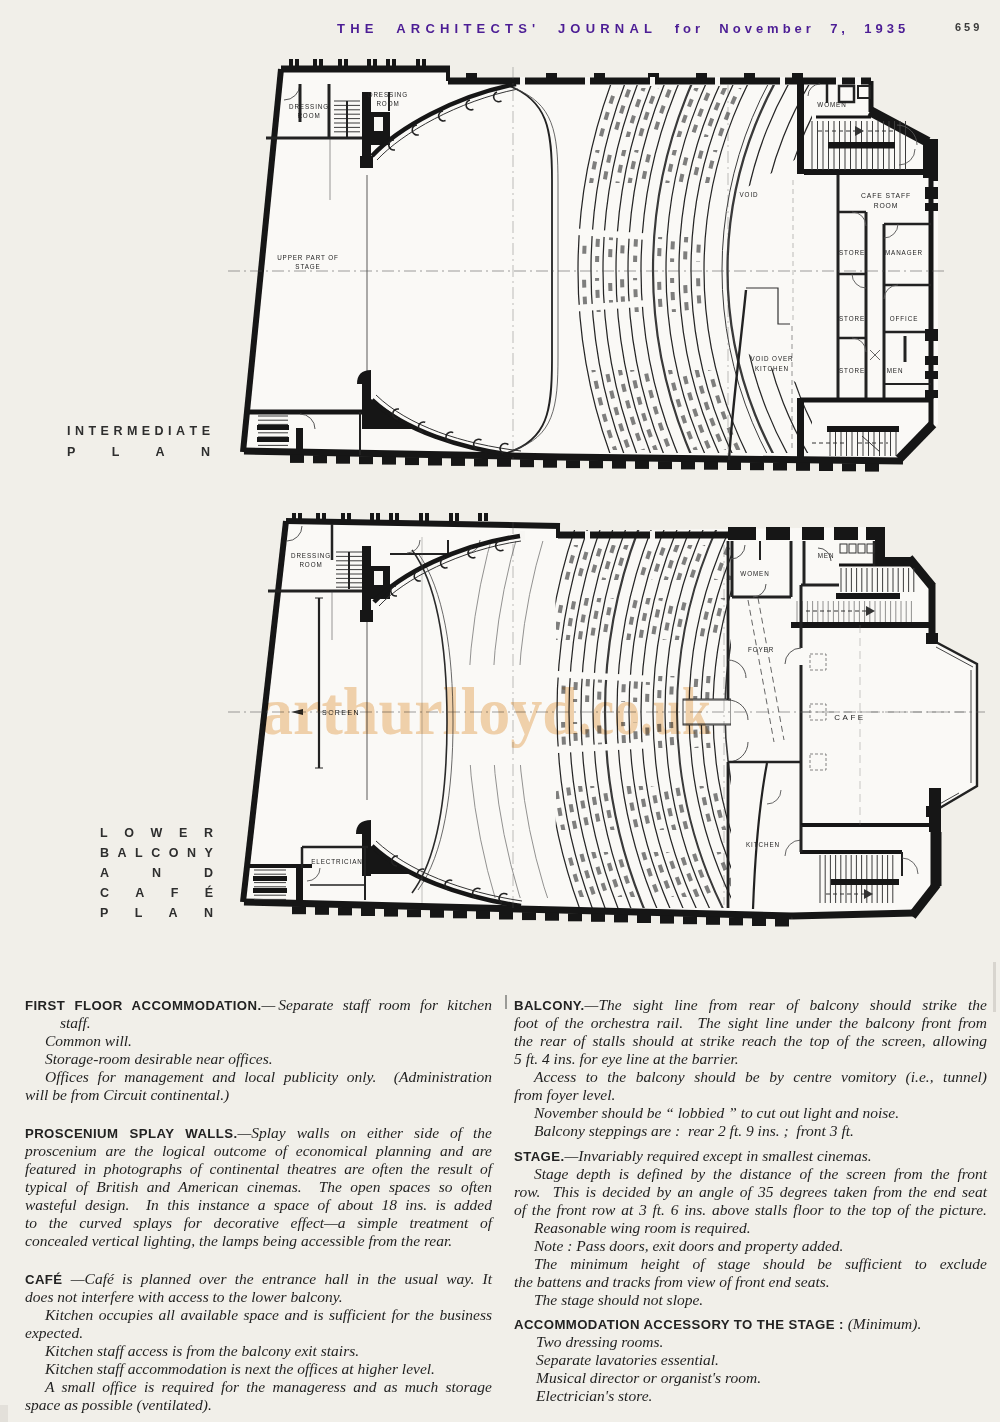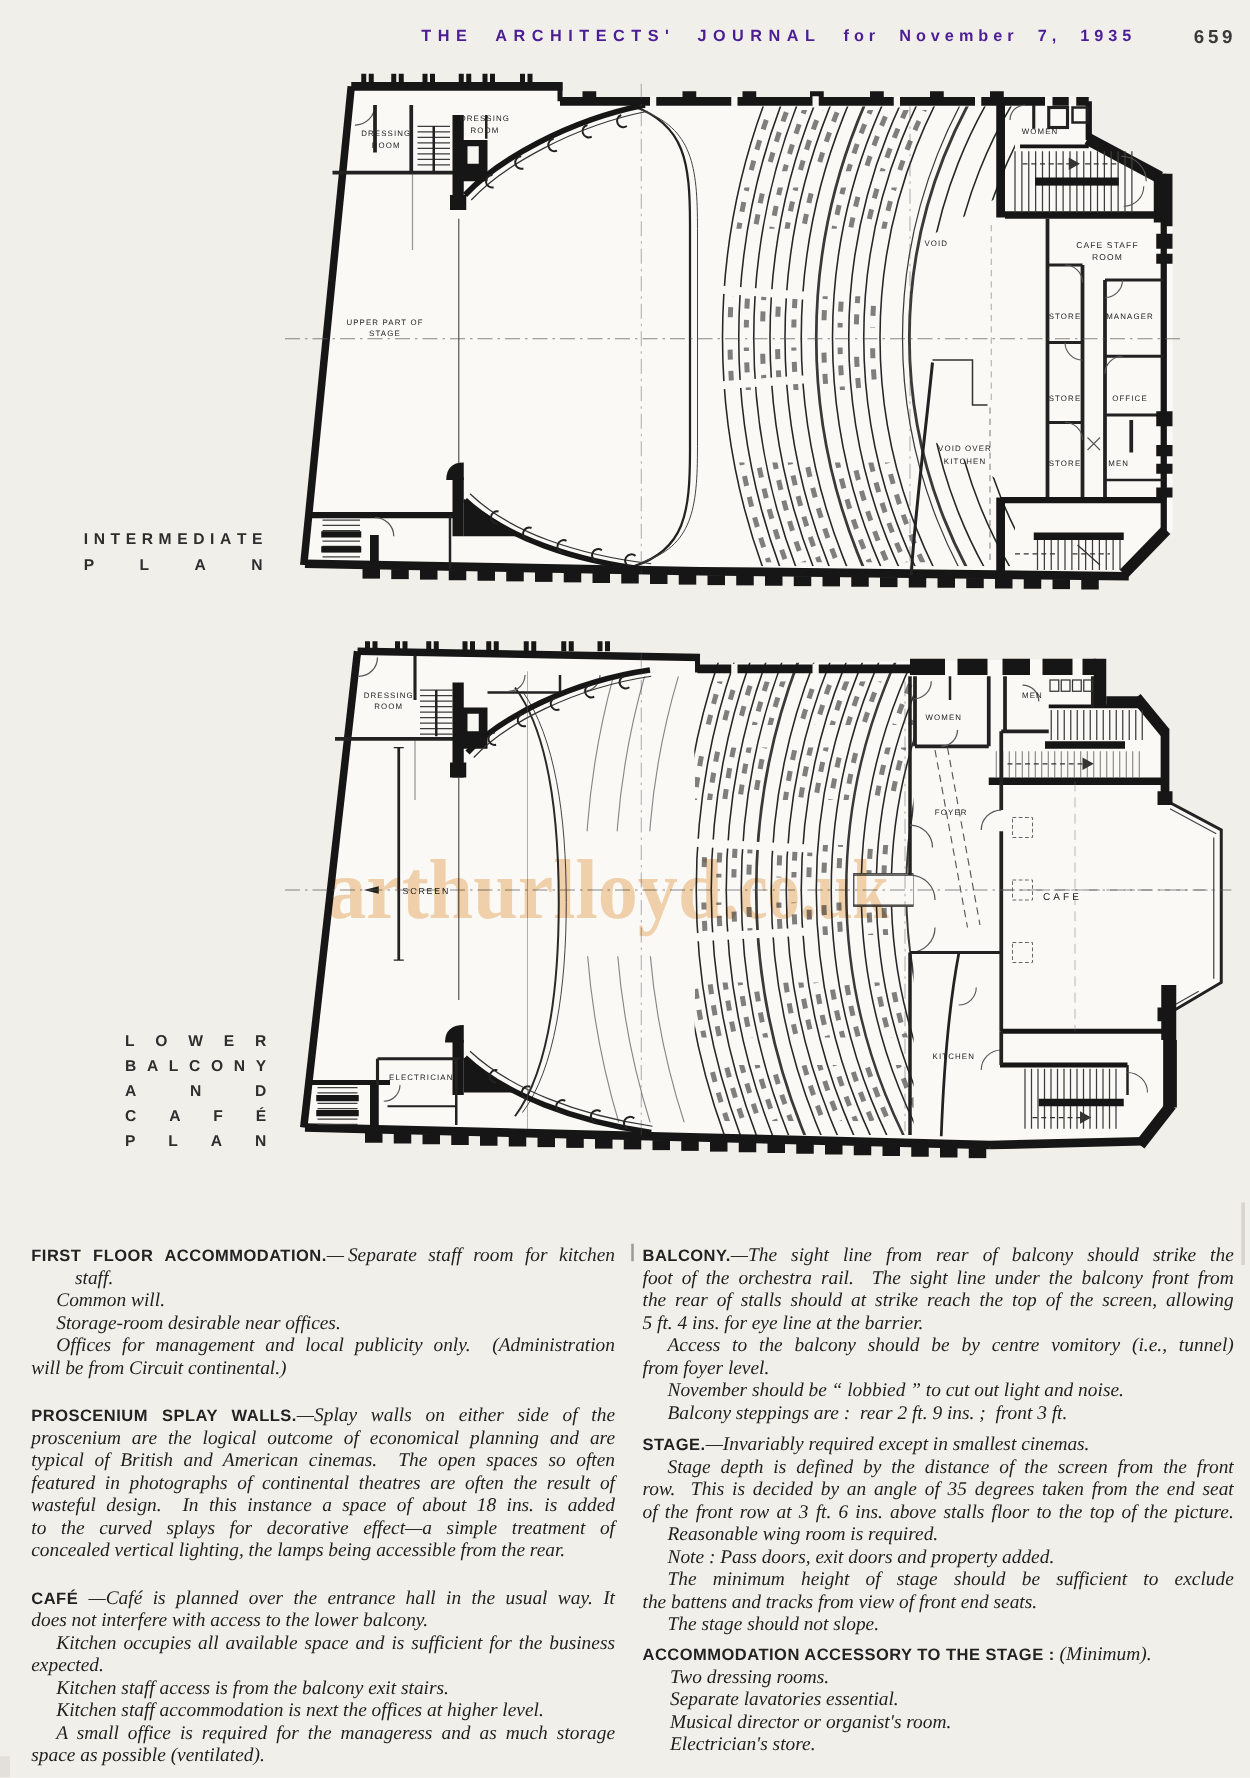--- a/index.html
+++ b/index.html
@@ -1,20 +1,20 @@
 <!DOCTYPE html>
 <html><head>
 <meta charset="utf-8">
 <style>
   html,body{margin:0;padding:0;}
   body{width:1000px;height:1422px;background:#f1efe9;position:relative;overflow:hidden;
        font-family:"Liberation Sans",sans-serif;}
   .abs{position:absolute;}
   #hdr{top:21px;left:337px;font-size:13px;font-weight:bold;color:#4c1d95;letter-spacing:5.2px;white-space:nowrap;}
-  #pagenum{top:21px;left:955px;font-size:15px;font-weight:bold;color:#3a3a3a;letter-spacing:3px;}
+  #pagenum{top:21px;left:955px;font-size:11px;font-weight:bold;color:#3a3a3a;letter-spacing:3px;}
   .planlabel{color:#2e2e2e;font-weight:bold;font-size:12.5px;}
   .spread{display:flex;justify-content:space-between;}
   #wm{top:668px;left:258px;z-index:5;mix-blend-mode:multiply;}
   svg.plan{z-index:2;position:absolute;left:0;}
   .lbl3{z-index:3;}
   
   .col{position:absolute;color:#1f1f1f;font-family:"Liberation Serif",serif;font-style:italic;
        font-size:15.5px;line-height:18px;text-align:justify;}
   .col .ln{height:18px;white-space:nowrap;}
   .col .ln.j{text-align:justify;text-align-last:justify;white-space:normal;}
@@ -665,22 +665,22 @@
   <div class="col" style="top:972px;left:25px;width:467px;margin-top:24px;">
     <div class="ln j"><span class="hd">FIRST FLOOR ACCOMMODATION.</span>— Separate staff room for kitchen</div>
     <div class="ln" style="padding-left:35px">staff.</div>
     <div class="ln" style="padding-left:20px">Common will.</div>
     <div class="ln" style="padding-left:20px">Storage-room desirable near offices.</div>
     <div class="ln j" style="padding-left:20px">Offices for management and local publicity only.&nbsp;&nbsp;(Administration</div>
     <div class="ln">will be from Circuit continental.)</div>
     <div class="gap"></div>
     <div class="ln j"><span class="hd">PROSCENIUM SPLAY WALLS.</span>—Splay walls on either side of the</div>
     <div class="ln j">proscenium are the logical outcome of economical planning and are</div>
+    <div class="ln j">featured in photographs of continental theatres are often the result of</div>
     <div class="ln j">typical of British and American cinemas.&nbsp;&nbsp;The open spaces so often</div>
-    <div class="ln j">featured in photographs of continental theatres are often the result of</div>
     <div class="ln j">wasteful design.&nbsp;&nbsp;In this instance a space of about 18 ins. is added</div>
     <div class="ln j">to the curved splays for decorative effect—a simple treatment of</div>
     <div class="ln">concealed vertical lighting, the lamps being accessible from the rear.</div>
     <div class="gap"></div>
     <div class="ln j"><span class="hd">CAFÉ</span> —Café is planned over the entrance hall in the usual way. It</div>
     <div class="ln">does not interfere with access to the lower balcony.</div>
     <div class="ln j" style="padding-left:20px">Kitchen occupies all available space and is sufficient for the business</div>
     <div class="ln">expected.</div>
     <div class="ln" style="padding-left:20px">Kitchen staff access is from the balcony exit stairs.</div>
     <div class="ln" style="padding-left:20px">Kitchen staff accommodation is next the offices at higher level.</div>

